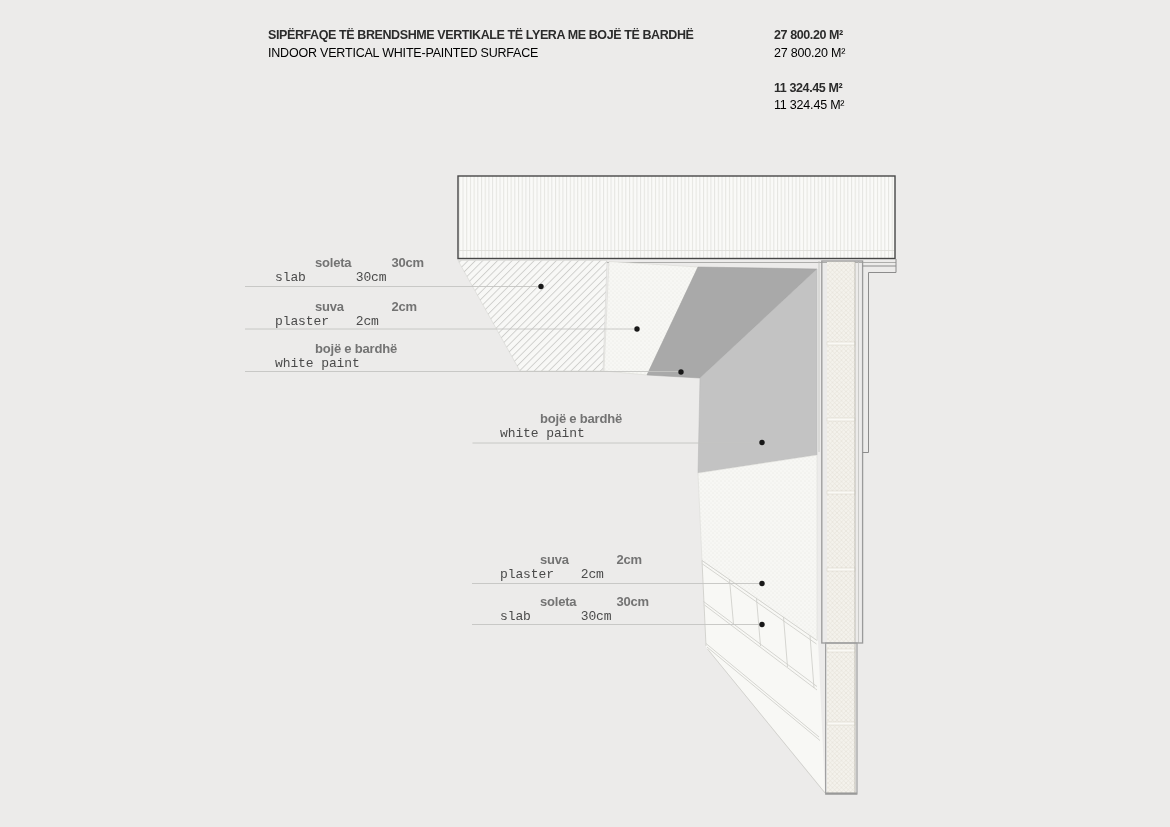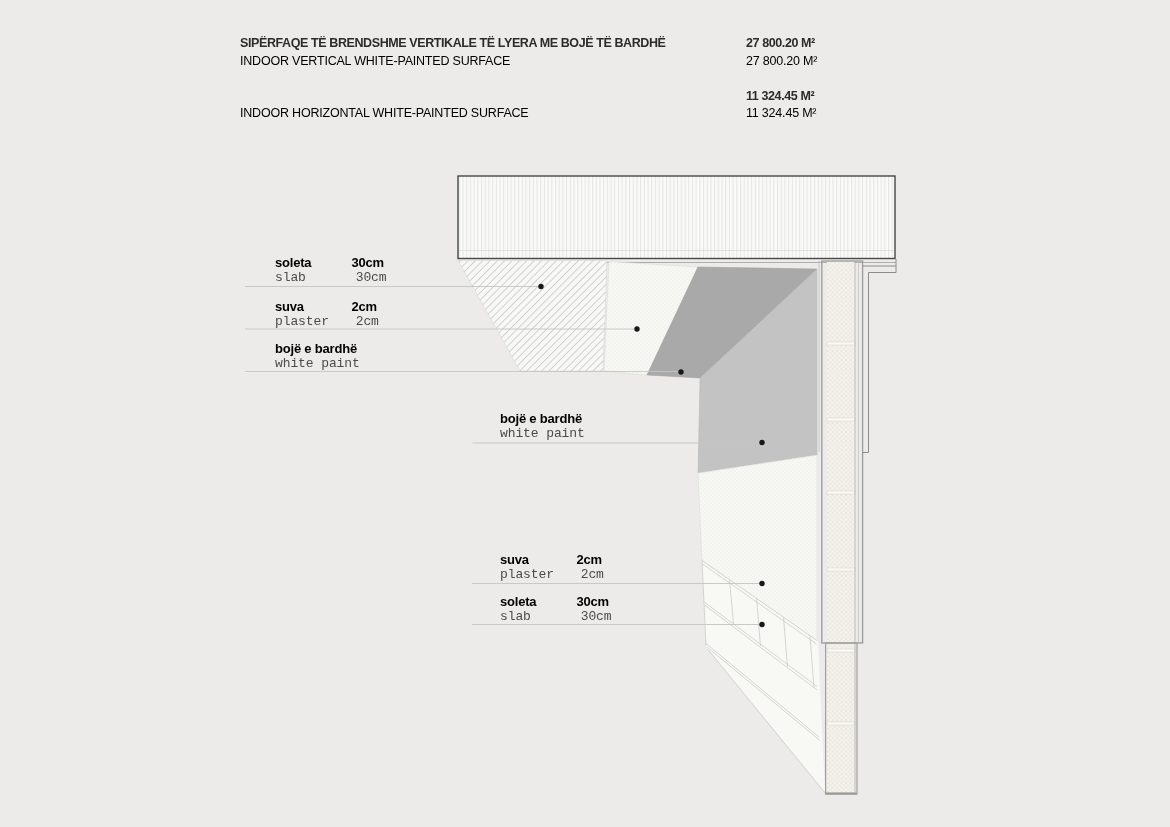--- a/index.html
+++ b/index.html
@@ -5,54 +5,53 @@
   html,body{margin:0;padding:0;}
   .page{
     position:relative;
     width:1170px;height:827px;
     background:#ecebea;
     overflow:hidden;
     font-family:"Liberation Sans", sans-serif;
     color:#2e2e2e;
   }
   
-  .summary{position:absolute;left:240px;top:28px;width:640px;height:90px;margin-top:8px;}
+  .summary{position:absolute;left:268px;top:28px;width:640px;height:90px;}
   .s-line{position:absolute;left:0;width:640px;white-space:nowrap;}
   .s-line .title{display:inline-block;}
   .s-line .value{position:absolute;left:506px;top:0;}
   .s-bold{font-weight:700;font-size:12.5px;letter-spacing:-0.4px;color:#2b2b2b;}
   .s-reg{font-weight:400;font-size:12.5px;letter-spacing:-0.2px;color:#000000;}
   
   .drawing{position:absolute;left:0;top:0;width:1170px;height:827px;}
   
   .callout{position:absolute;white-space:nowrap;line-height:15px;}
   .c-row{display:block;}
   .c-term{display:inline-block;width:73px;}
-  .c-bold{font-weight:700;font-size:13px;letter-spacing:-0.2px;color:#000000;}
+  .c-bold{font-weight:700;font-size:13px;letter-spacing:-0.2px;color:#737373;margin-left:40px;}
   .c-reg{font-weight:400;font-size:13px;letter-spacing:-0.1px;color:#4b4b4b;font-family:Liberation Mono, monospace;}
 </style>
 </head>
 <body>
 
 <div class="page">
 
   <div class="summary">
     <div class="s-line s-bold" style="top:0px">
       <span class="title">SIPËRFAQE TË BRENDSHME VERTIKALE TË LYERA ME BOJË TË BARDHË</span>
       <span class="value">27 800.20 M²</span>
     </div>
     <div class="s-line s-reg" style="top:17.5px">
       <span class="title">INDOOR VERTICAL WHITE-PAINTED SURFACE</span>
       <span class="value">27 800.20 M²</span>
     </div>
     <div class="s-line s-bold" style="top:53px">
       <span class="value">11 324.45 M²</span>
     </div>
     <div class="s-line s-reg" style="top:70px">
-      <span class="title">INDOOR HORIZONTAL WHITE-PAINTED SURFACE</span>
       <span class="value">11 324.45 M²</span>
     </div>
   </div>
 
   <svg class="drawing" viewBox="0 0 1170 827">
     <defs>
       <pattern id="vhatch" width="3.7" height="8" patternUnits="userSpaceOnUse">
         <rect width="3.7" height="8" fill="#fafaf8"></rect>
         <line x1="0.6" y1="0" x2="0.6" y2="8" stroke="#dcdcd8" stroke-width="0.8"></line>
       </pattern>

